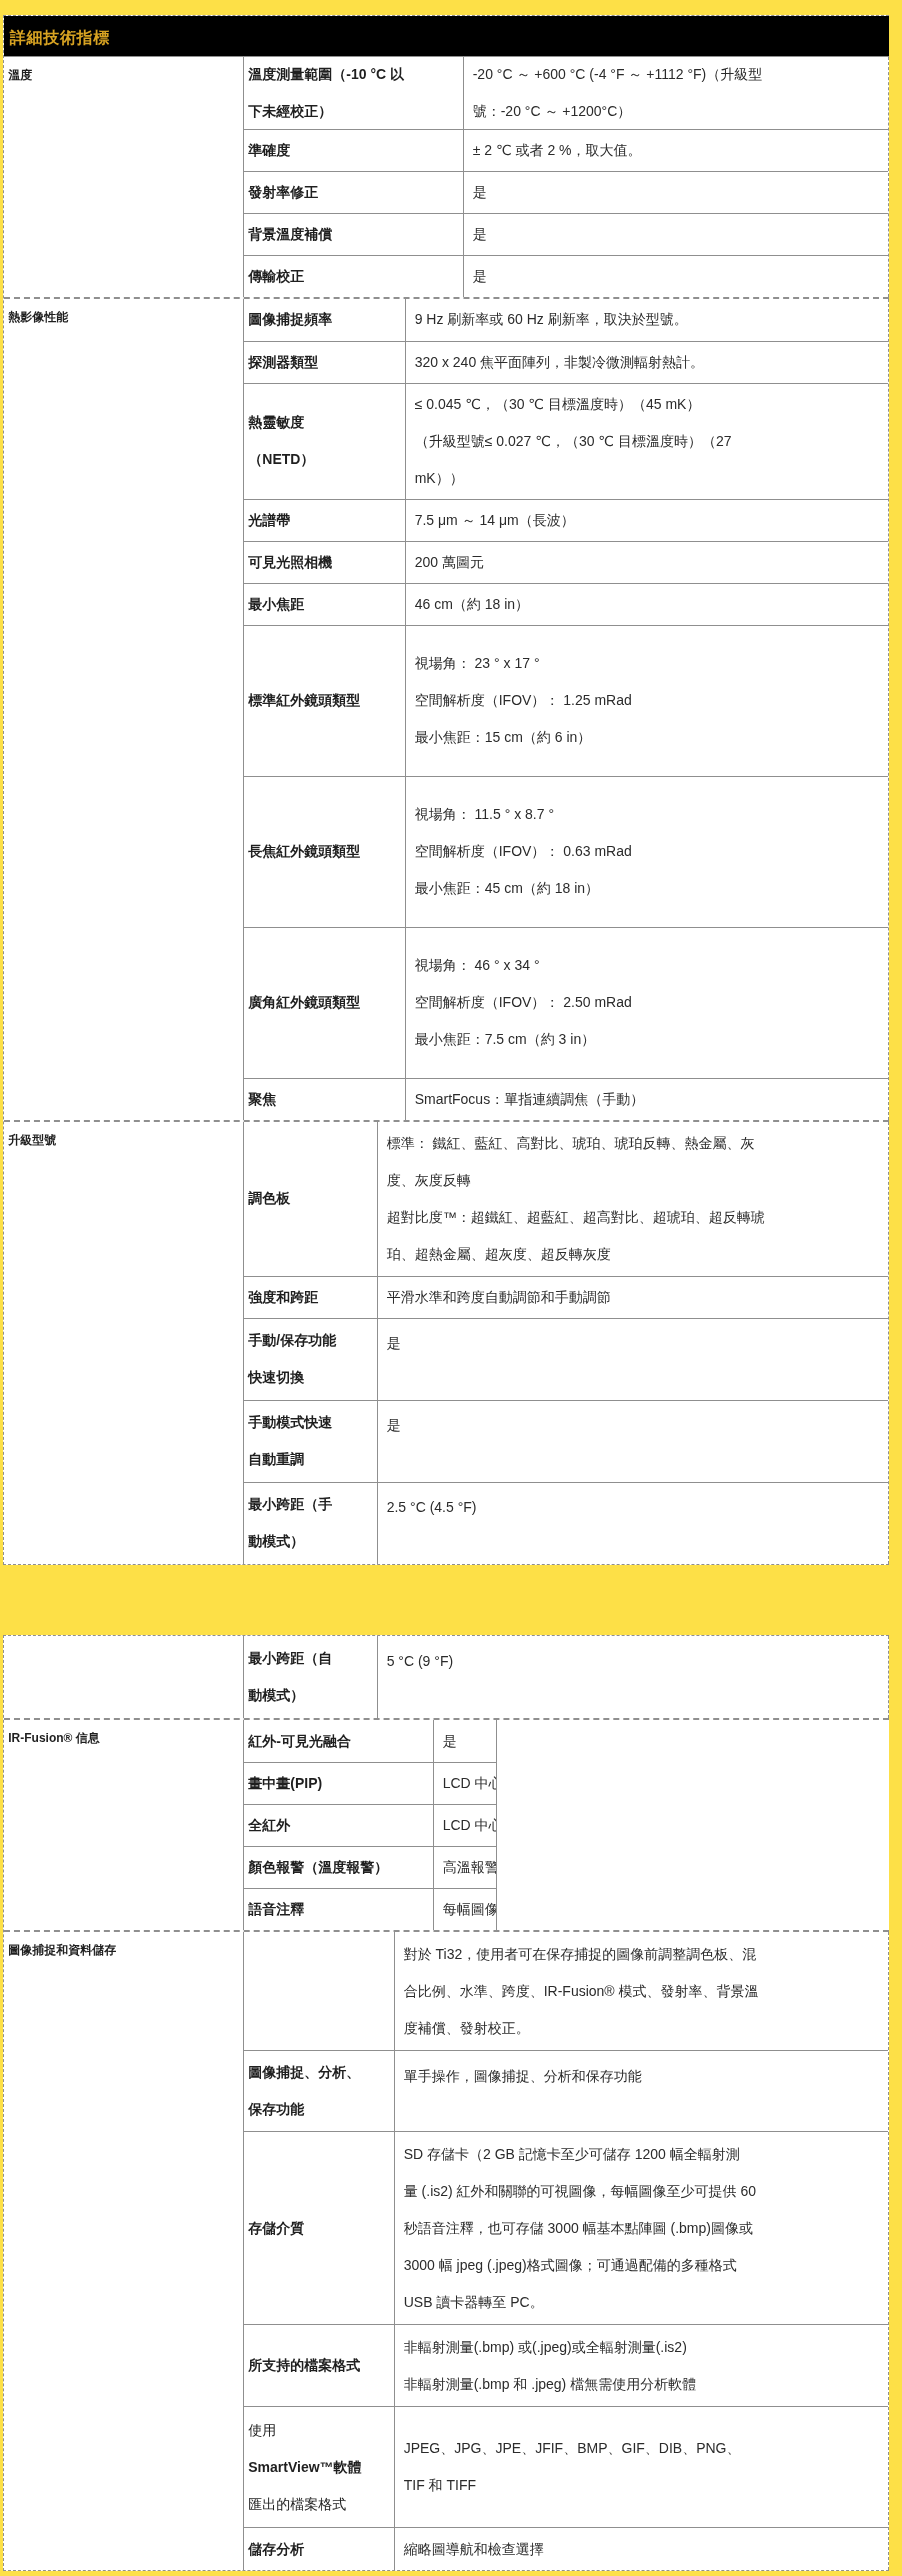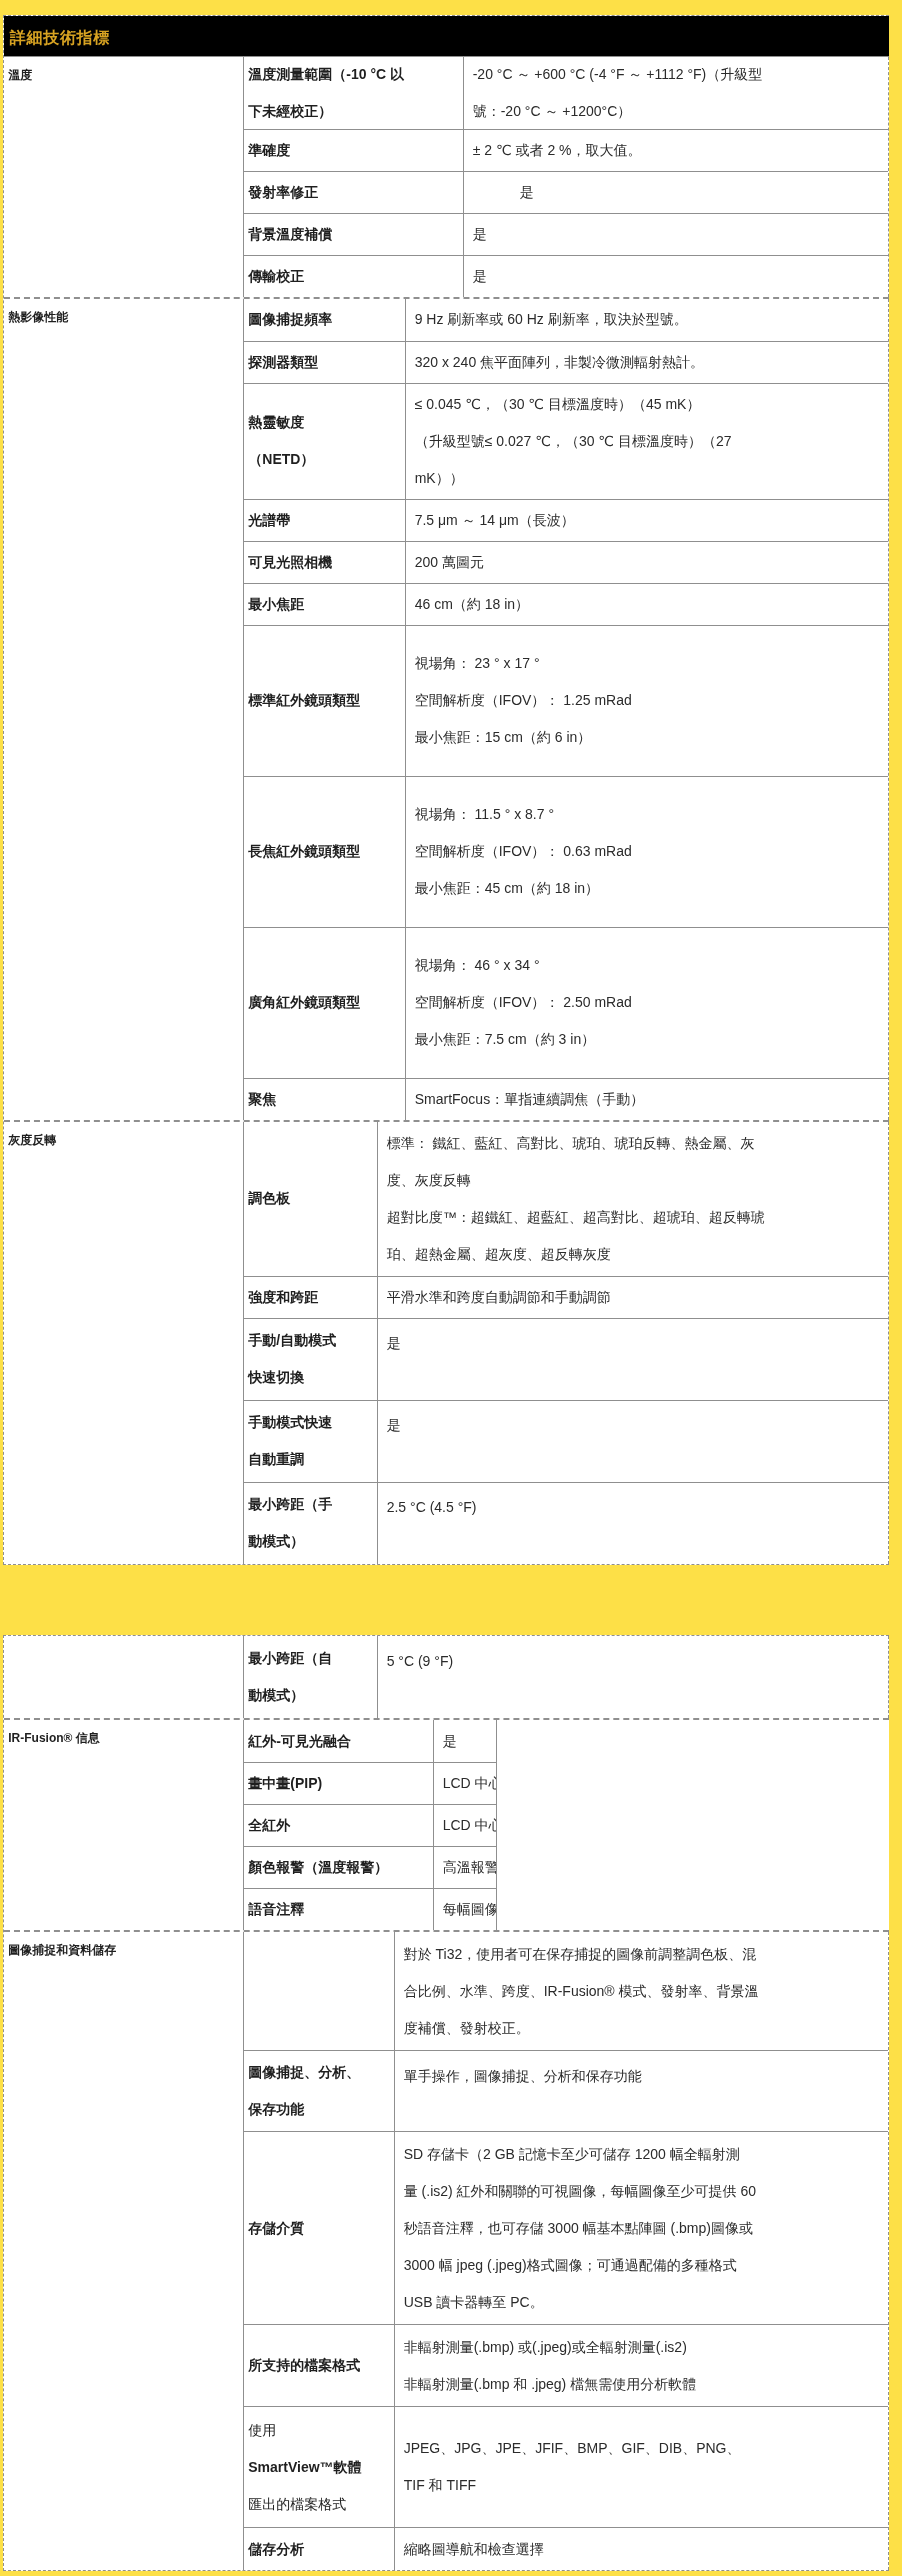--- a/index.html
+++ b/index.html
@@ -62,21 +62,21 @@
             </div>
           </div>
           <div class="row" style="height: 42px;">
             <div class="cell label" style="width: 220px; flex: 0 0 220px;">
               <div class="ln">準確度</div>
             </div>
             <div class="cell value">
               <div class="ln">± 2 ℃ 或者 2 %，取大值。</div>
             </div>
           </div>
-          <div class="row" style="height: 42px; gap: 47px;">
+          <div class="row" style="height: 42px;">
             <div class="cell label" style="width: 220px; flex: 0 0 220px;">
               <div class="ln">發射率修正</div>
             </div>
             <div class="cell value">
               <div class="ln">是</div>
             </div>
           </div>
           <div class="row" style="height: 42px;">
             <div class="cell label" style="width: 220px; flex: 0 0 220px;">
               <div class="ln">背景溫度補償</div>
@@ -183,21 +183,21 @@
             <div class="cell label" style="width: 162px; flex: 0 0 162px;">
               <div class="ln">聚焦</div>
             </div>
             <div class="cell value">
               <div class="ln">SmartFocus：單指連續調焦（手動）</div>
             </div>
           </div>
         </div>
       </div>
       <div class="section">
-        <div class="cat">灰度反轉</div>
+        <div class="cat">升級型號</div>
         <div class="rows">
           <div class="row" style="height: 154px;">
             <div class="cell label" style="width: 134px; flex: 0 0 134px;">
               <div class="ln">調色板</div>
             </div>
             <div class="cell value">
               <div class="ln">標準： 鐵紅、藍紅、高對比、琥珀、琥珀反轉、熱金屬、灰</div>
               <div class="ln">度、灰度反轉</div>
               <div class="ln">超對比度™：超鐵紅、超藍紅、超高對比、超琥珀、超反轉琥</div>
               <div class="ln">珀、超熱金屬、超灰度、超反轉灰度</div>
@@ -206,21 +206,21 @@
           <div class="row" style="height: 42px;">
             <div class="cell label" style="width: 134px; flex: 0 0 134px;">
               <div class="ln">強度和跨距</div>
             </div>
             <div class="cell value">
               <div class="ln">平滑水準和跨度自動調節和手動調節</div>
             </div>
           </div>
           <div class="row" style="height: 82px;">
             <div class="cell label" style="width: 134px; flex: 0 0 134px;">
-              <div class="ln">手動/自動模式</div>
+              <div class="ln">手動/保存功能</div>
               <div class="ln">快速切換</div>
             </div>
             <div class="cell value top-val">
               <div class="ln">是</div>
             </div>
           </div>
           <div class="row" style="height: 82px;">
             <div class="cell label" style="width: 134px; flex: 0 0 134px;">
               <div class="ln">手動模式快速</div>
               <div class="ln">自動重調</div>

